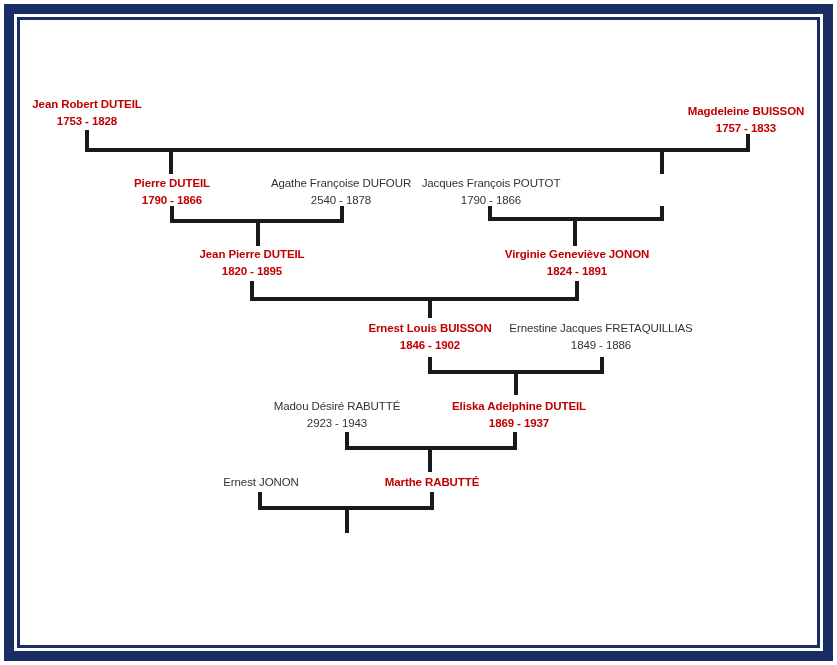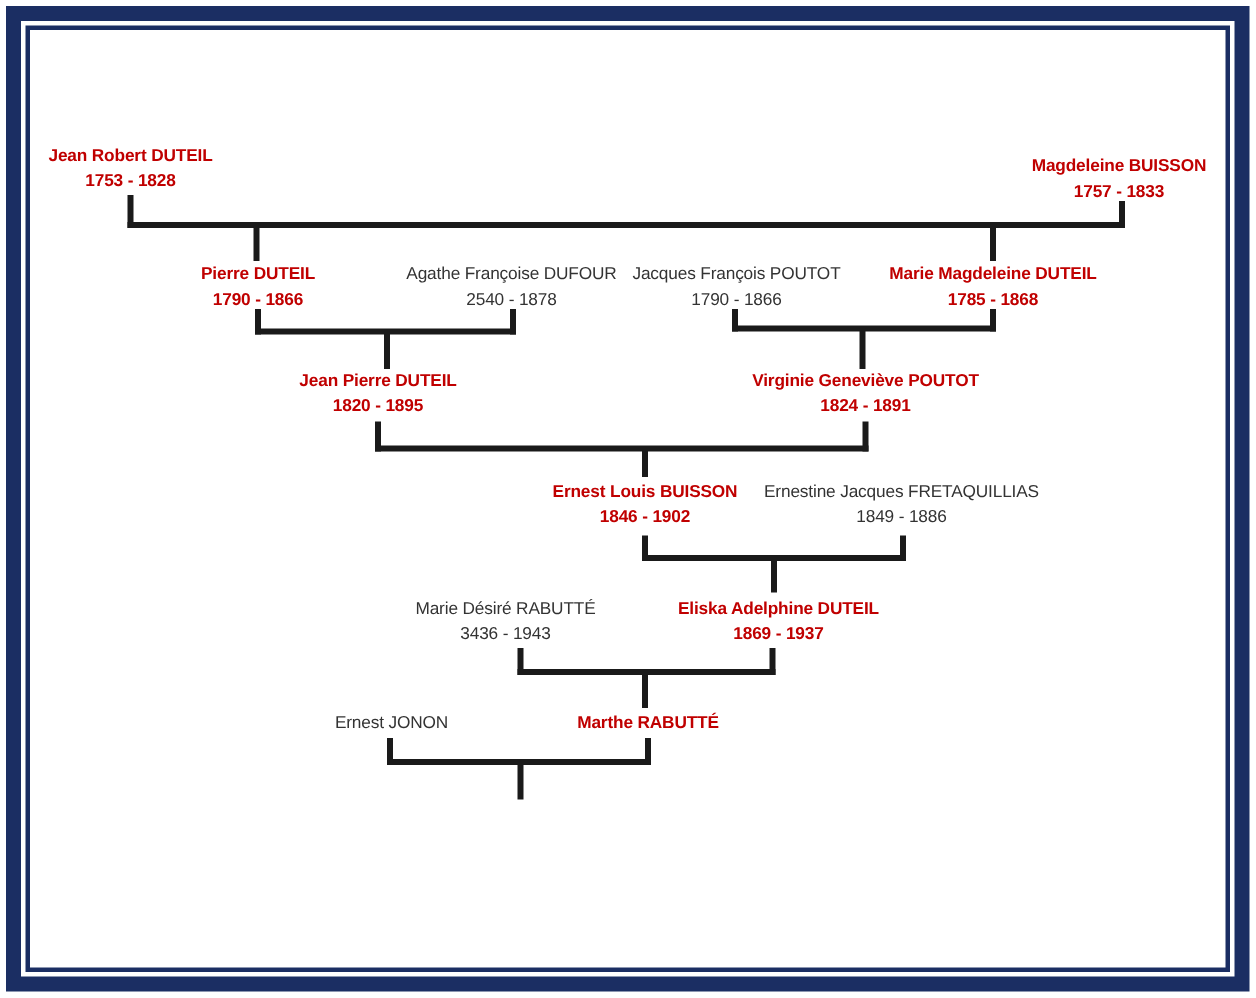--- a/index.html
+++ b/index.html
@@ -54,43 +54,39 @@
     <div>1790 - 1866</div>
   </div>
   <div class="person black" style="left:241px;top:175px">
     <div>Agathe Françoise DUFOUR</div>
     <div>2540 - 1878</div>
   </div>
   <div class="person black" style="left:391px;top:175px">
     <div>Jacques François POUTOT</div>
     <div>1790 - 1866</div>
   </div>
-  <div class="person red" style="left:562px;top:175px">
-    <div>Marie Magdeleine DUTEIL</div>
-    <div>1785 - 1868</div>
-  </div>
   <div class="person red" style="left:152px;top:246px">
     <div>Jean Pierre DUTEIL</div>
     <div>1820 - 1895</div>
   </div>
   <div class="person red" style="left:477px;top:246px">
-    <div>Virginie Geneviève POUTOT</div>
+    <div>Virginie Geneviève JONON</div>
     <div>1824 - 1891</div>
   </div>
   <div class="person red" style="left:330px;top:320px">
     <div>Ernest Louis BUISSON</div>
     <div>1846 - 1902</div>
   </div>
   <div class="person black" style="left:501px;top:320px">
     <div>Ernestine Jacques FRETAQUILLIAS</div>
     <div>1849 - 1886</div>
   </div>
   <div class="person black" style="left:237px;top:398px">
-    <div>Marie Désiré RABUTTÉ</div>
-    <div>3436 - 1943</div>
+    <div>Madou Désiré RABUTTÉ</div>
+    <div>2923 - 1943</div>
   </div>
   <div class="person red" style="left:419px;top:398px">
     <div>Eliska Adelphine DUTEIL</div>
     <div>1869 - 1937</div>
   </div>
   <div class="person red" style="left:332px;top:474px">
     <div>Marthe RABUTTÉ</div>
     <div></div>
   </div>
   <div class="person black" style="left:161px;top:474px">

